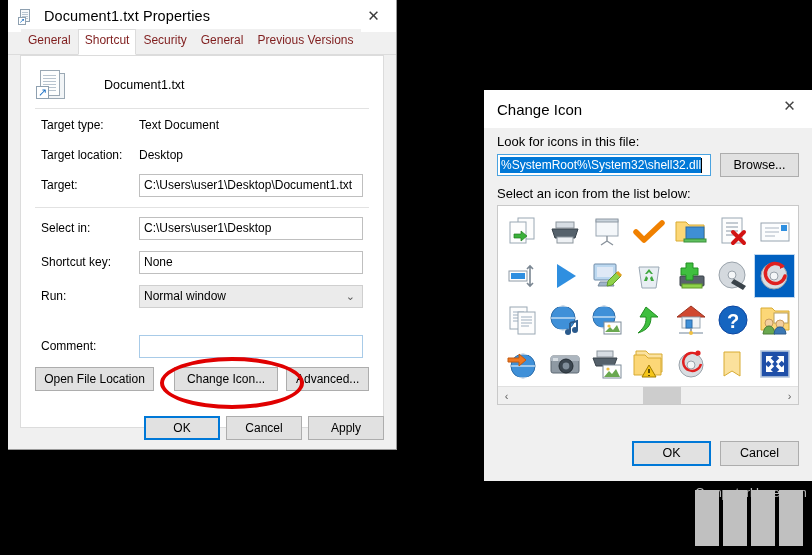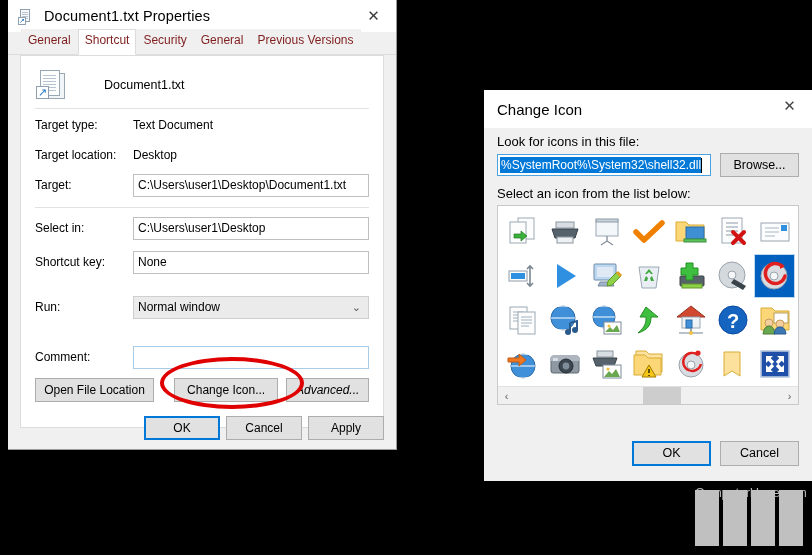--- a/index.html
+++ b/index.html
@@ -181,21 +181,21 @@
   }
   .sep {
     height: 1px;
     background: #e2e2e2;
     margin: 6px 14px 0 14px;
   }
 
   .frow {
     display: flex;
     align-items: center;
-    padding: 0 14px;
+    padding: 0 20px;
     height: 28px;
     margin-top: 2px;
   }
   .flabel {
     width: 98px;
     font-size: 12px;
     color: #000;
     flex: 0 0 auto;
   }
   .fvalue {
@@ -551,37 +551,37 @@
       <div class="frow" style="margin-top:6px;">
         <div class="flabel">Select in:</div>
         <input class="finput" type="text" value="C:\Users\user1\Desktop" style="">
       </div>
 
       <div class="frow" style="margin-top:6px;">
         <div class="flabel">Shortcut key:</div>
         <input class="finput" type="text" value="None" style="">
       </div>
 
-      <div class="frow" style="margin-top:17px;">
+      <div class="frow" style="margin-top:6px;">
         <div class="flabel">Run:</div>
         <div class="fselect">
           <span>Normal window</span>
           <span class="chev">⌄</span>
         </div>
       </div>
 
       <div class="frow" style="margin-top:22px;">
         <div class="flabel">Comment:</div>
         <input class="finput focused" type="text" value="" style="">
       </div>
 
       <div class="btn-row">
         <button class="wbtn" style="width:121px;">Open File Location</button>
         <button class="wbtn" style="width:106px;margin-left:12px;">Change Icon...</button>
-        <button class="wbtn" style="width:84px;font-style:italic;">Advanced...</button>
+        <button class="wbtn" style="width:84px;">Advanced...</button>
       </div>
 
     </div>
 
     <div class="annot-ellipse"></div>
 
     <div class="dlg-footer">
       <button class="footer-btn focused">OK</button>
       <button class="footer-btn">Cancel</button>
       <button class="footer-btn">Apply</button>

